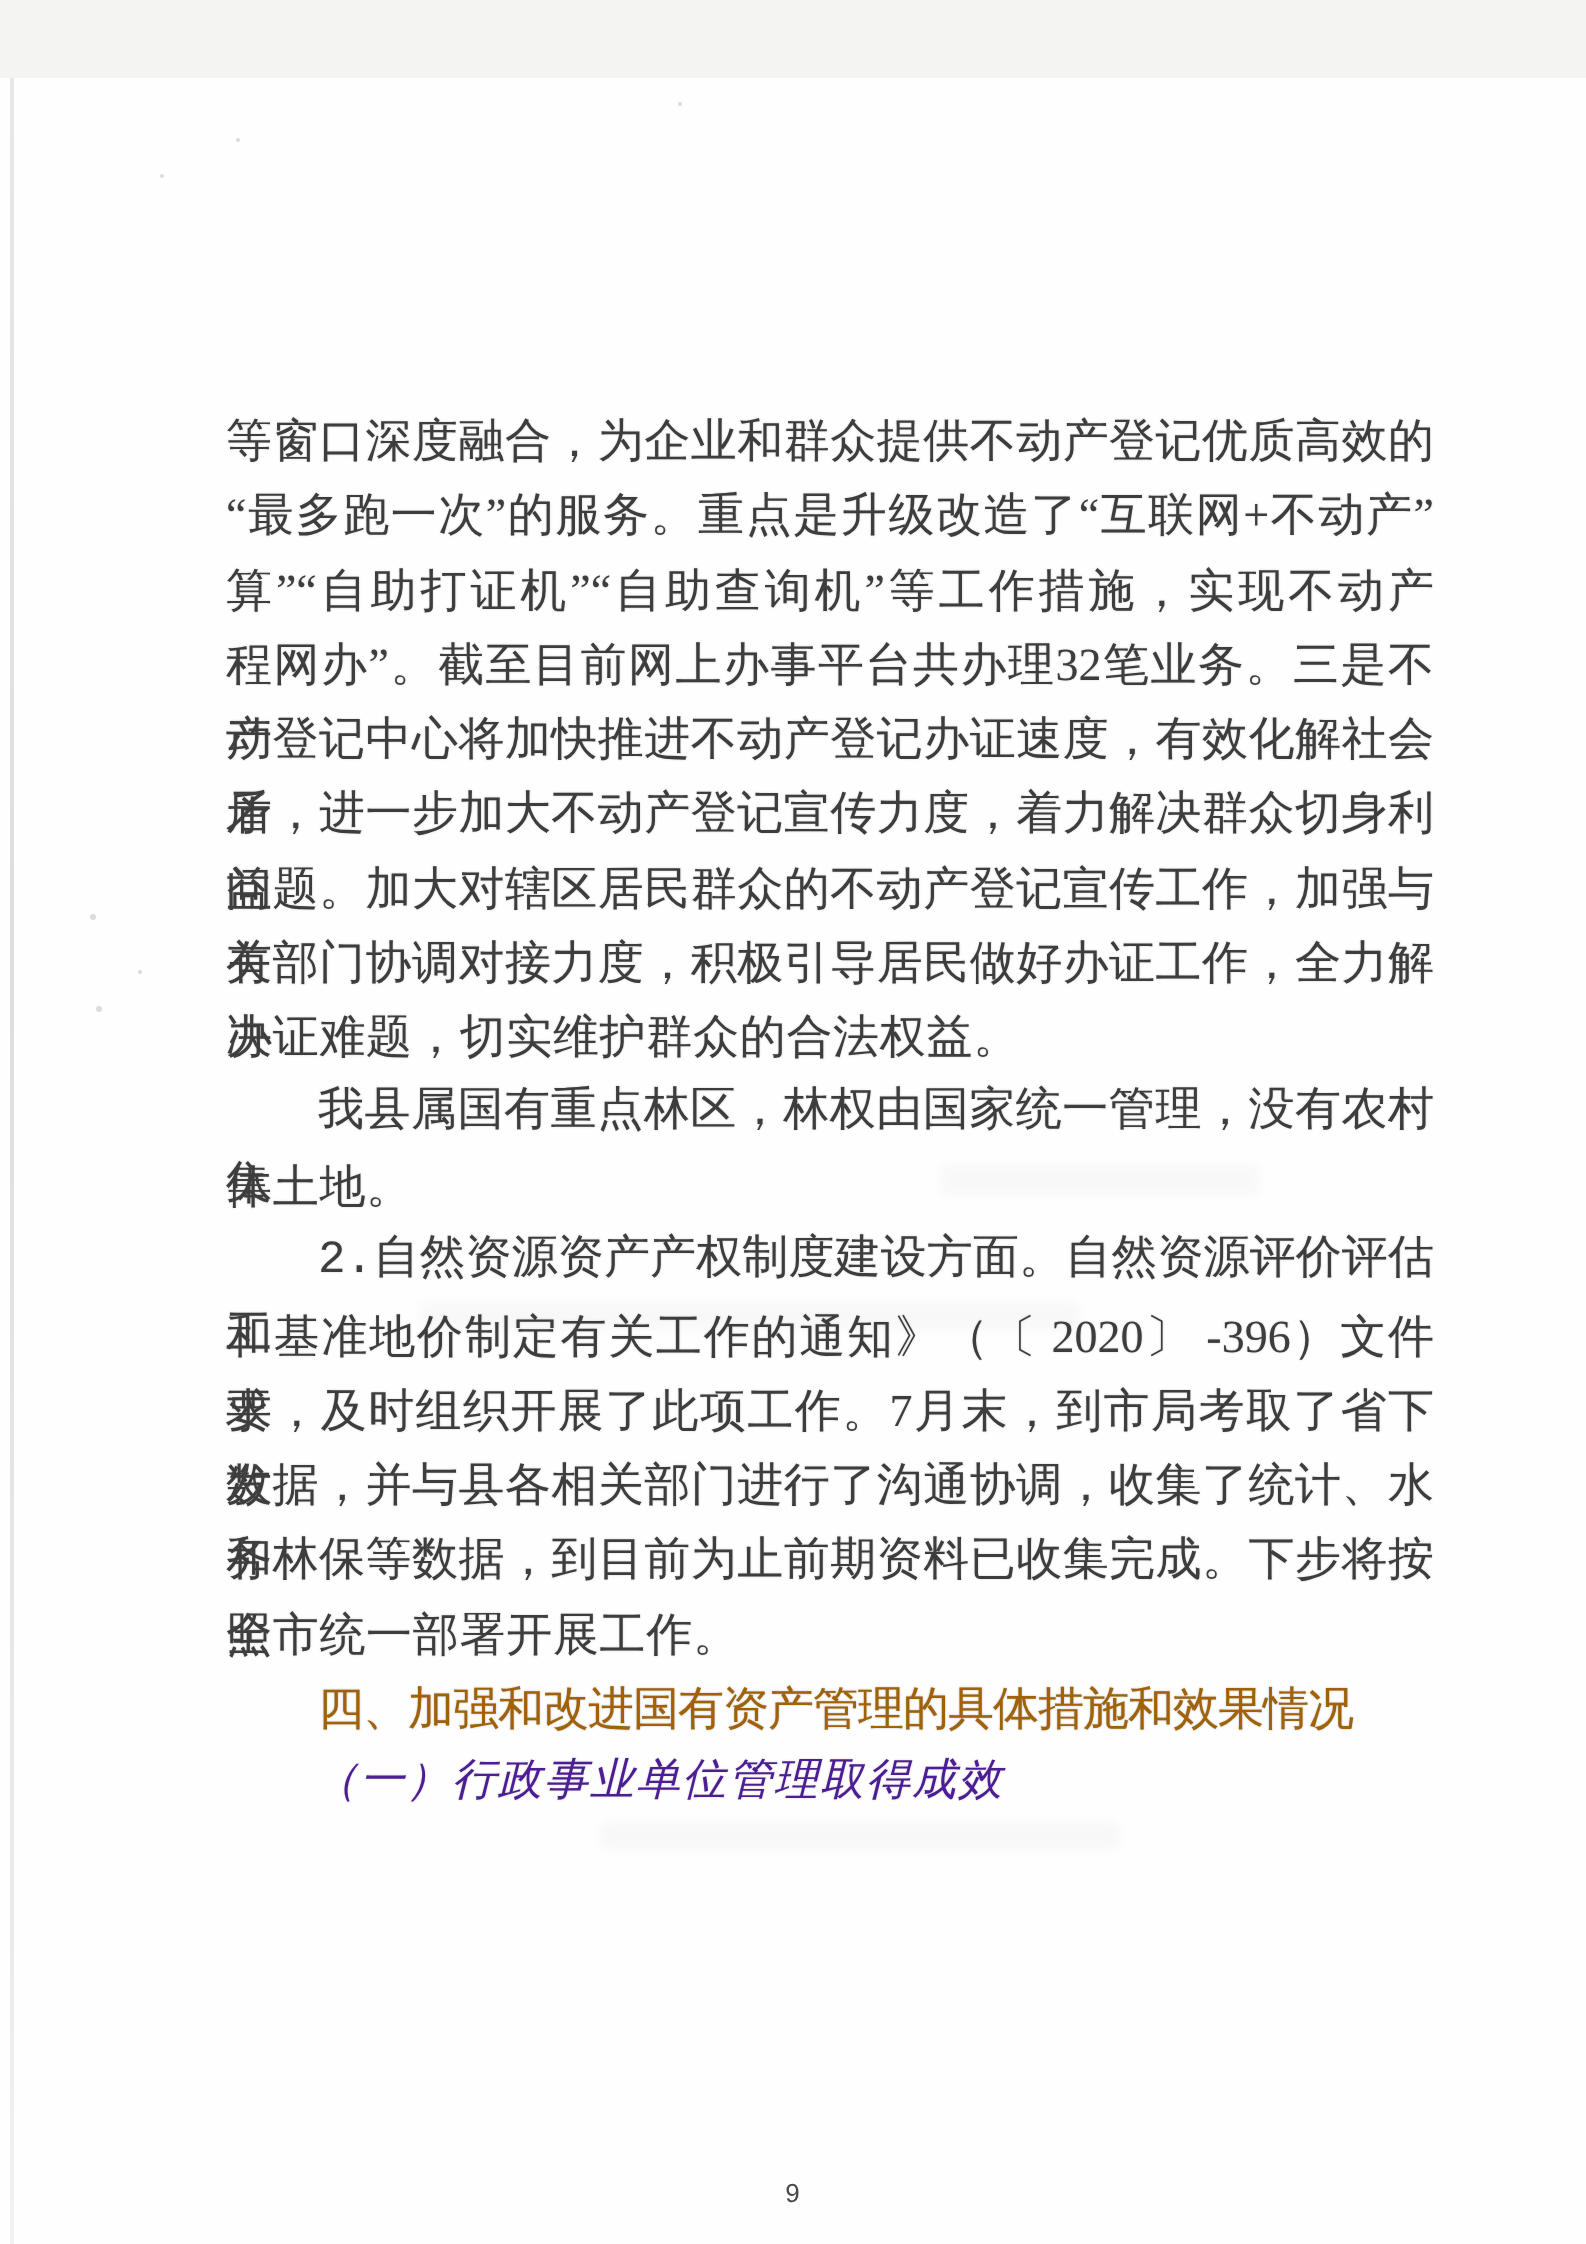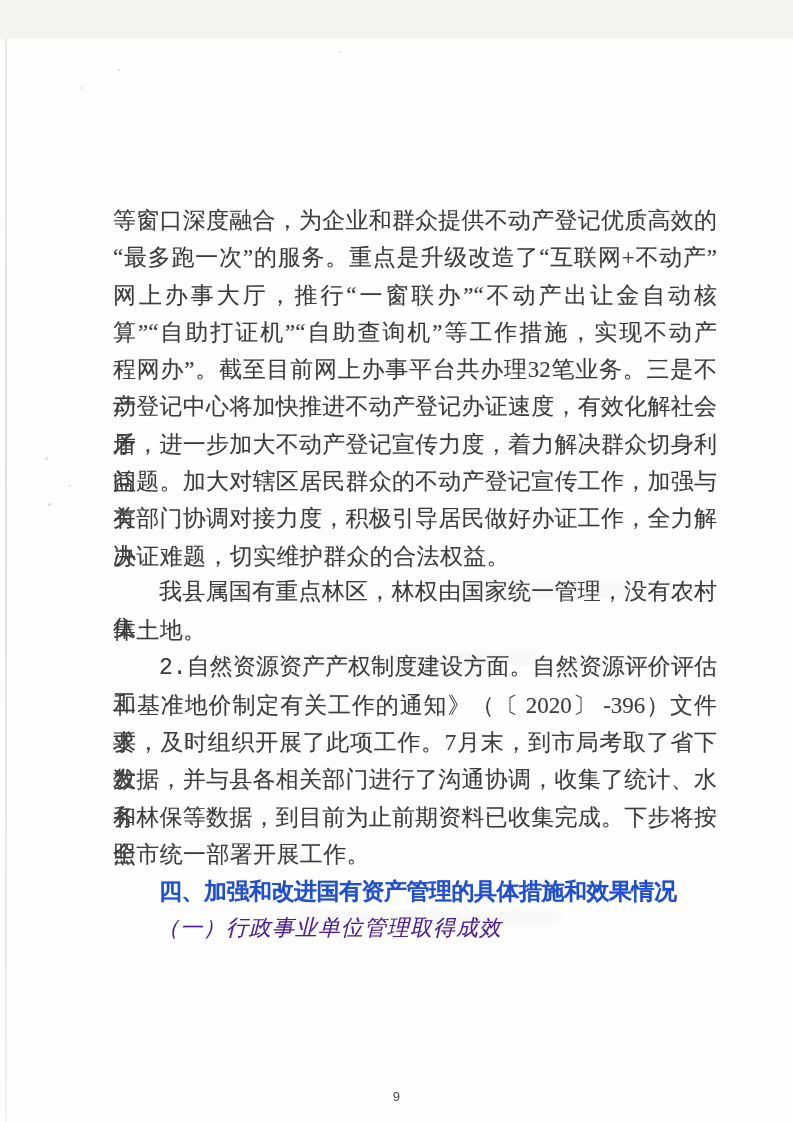--- a/index.html
+++ b/index.html
@@ -41,22 +41,22 @@
   }
   .ln.j{
     white-space:normal;
     text-align:justify;
     text-align-last:justify;
     letter-spacing:0;
   }
   .ln.ind{text-indent:2em;font-family:Liberation Mono, monospace;}
   .ln.heading{
     font-family:"Liberation Sans","DejaVu Sans",sans-serif;
-    font-weight:bold;
-    color:#1d4ed8;
+    font-weight:normal;
+    color:#a16207;
     letter-spacing:-.5px;
     text-shadow:0 0 1px rgba(80,80,80,.45);
   }
   .ln.subheading{
     font-style:italic;
     font-size:22px;
     color:#4c1d95;
     letter-spacing:1px;
   }
   .page-number{
@@ -81,21 +81,20 @@
   <div class="speck" style="left:339px;top:12px;width:2px;height:2px;"></div>
   <div class="speck" style="left:80px;top:48px;width:2px;height:2px;"></div>
 
   <div class="smudge" style="left:470px;top:543px;width:160px;height:16px;"></div>
   <div class="smudge" style="left:210px;top:612px;width:330px;height:14px;"></div>
   <div class="smudge" style="left:300px;top:872px;width:260px;height:14px;"></div>
 
   <div class="content">
     <div class="ln j">等窗口深度融合，为企业和群众提供不动产登记优质高效的</div>
     <div class="ln j">“最多跑一次”的服务。重点是升级改造了“互联网+不动产”</div>
-    <div class="ln j">网上办事大厅，推行“一窗联办”“不动产出让金自动核</div>
     <div class="ln j">算”“自助打证机”“自助查询机”等工作措施，实现不动产</div>
     <div class="ln j">程网办”。截至目前网上办事平台共办理32笔业务。三是不动</div>
     <div class="ln j">产登记中心将加快推进不动产登记办证速度，有效化解社会矛</div>
     <div class="ln j">盾，进一步加大不动产登记宣传力度，着力解决群众切身利益</div>
     <div class="ln j">问题。加大对辖区居民群众的不动产登记宣传工作，加强与有</div>
     <div class="ln j">关部门协调对接力度，积极引导居民做好办证工作，全力解决</div>
     <div class="ln">办证难题，切实维护群众的合法权益。</div>
     <div class="ln j ind">我县属国有重点林区，林权由国家统一管理，没有农村集</div>
     <div class="ln">体土地。</div>
     <div class="ln j ind">2.自然资源资产产权制度建设方面。自然资源评价评估工</div>

